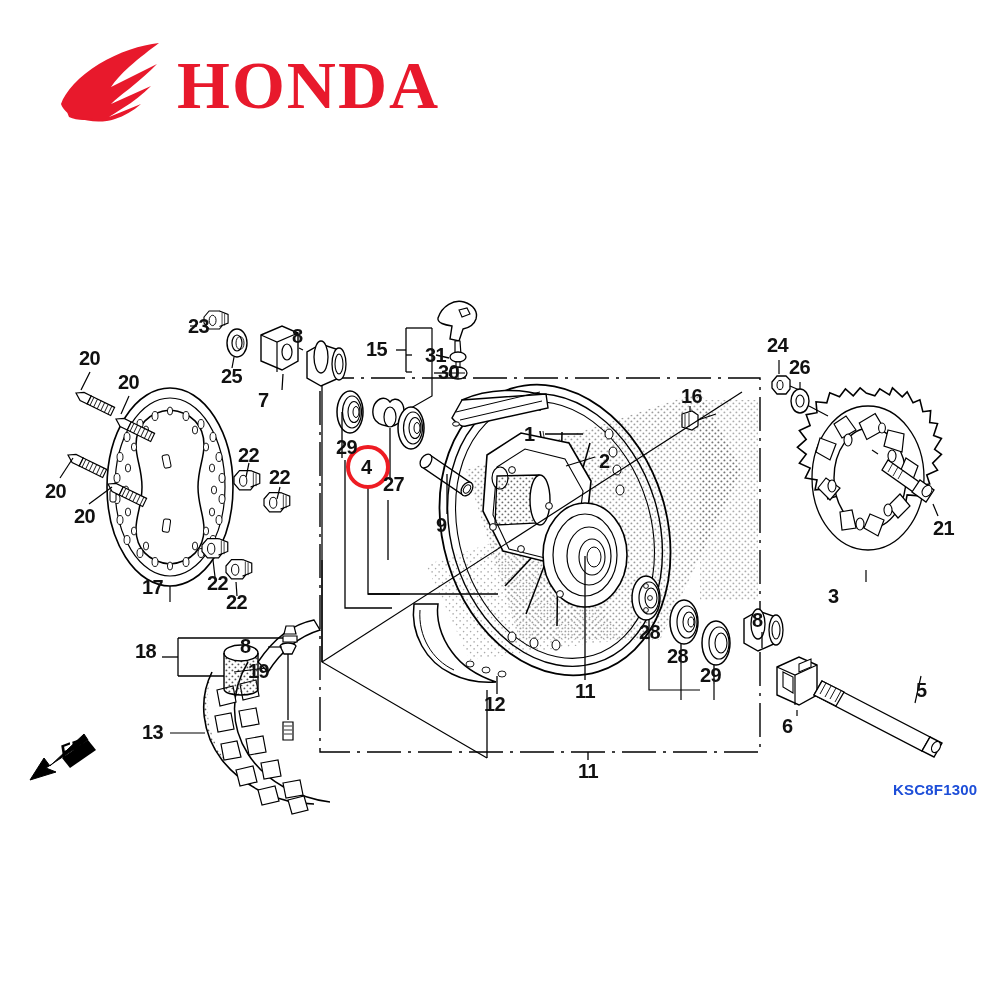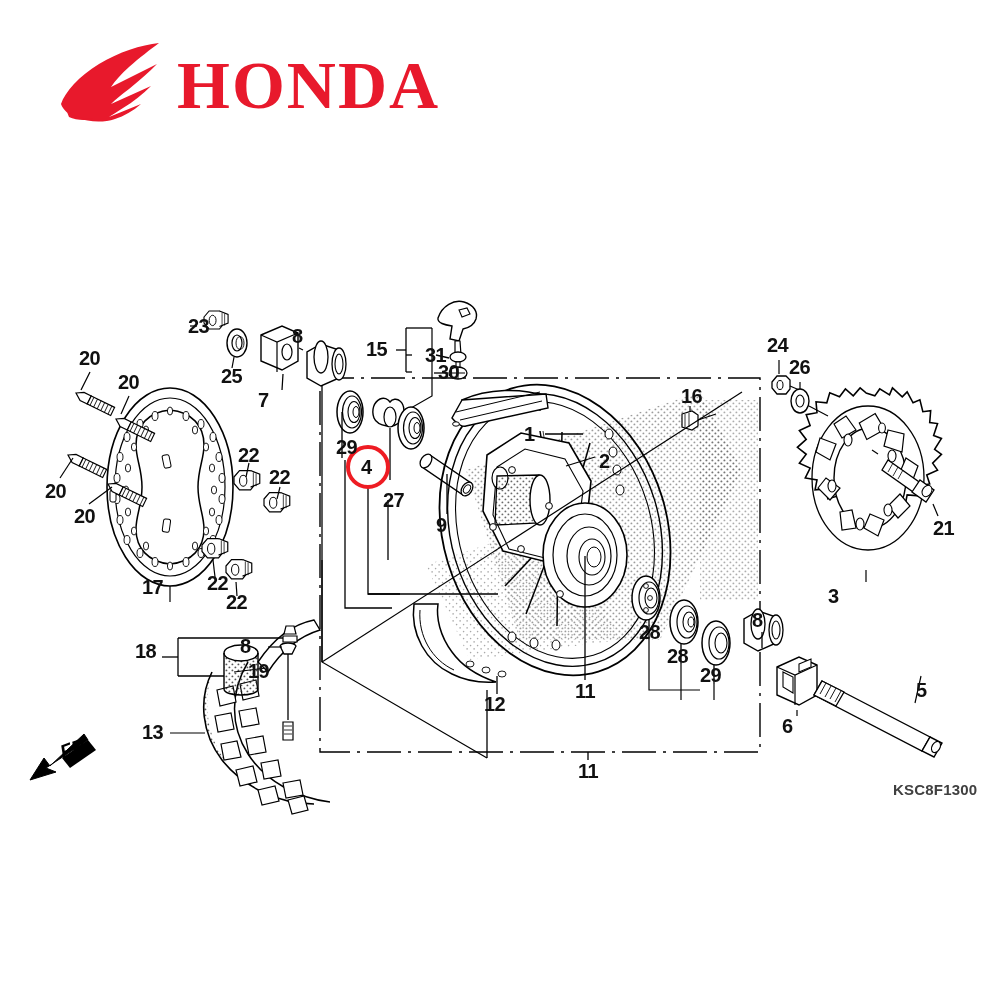--- a/index.html
+++ b/index.html
@@ -4,21 +4,21 @@
 <style>
   html,body{margin:0;padding:0;background:#ffffff;}
   body{width:1000px;height:1000px;overflow:hidden;
        font-family:"Liberation Sans",sans-serif;color:#000;}
   #stage{position:relative;width:1000px;height:1000px;background:#fff;}
   #logo{position:absolute;left:55px;top:42px;width:480px;height:80px;}
   #diagram{position:absolute;left:0;top:0;width:1000px;height:1000px;}
   .callout{position:absolute;font-family:"Liberation Sans",sans-serif;
            font-size:20px;font-weight:700;color:#111;line-height:1;
            letter-spacing:-0.5px;white-space:nowrap;}
-  .partcode{position:absolute;font-size:15px;font-weight:700;color:#404040;
+  .partcode{position:absolute;font-size:15px;font-weight:700;color:#1d4ed8;
             letter-spacing:0.2px;white-space:nowrap;}
   .frtext{position:absolute;font-size:19px;font-weight:700;font-style:italic;
           color:#000;white-space:nowrap;}
 </style>
 </head>
 <body>
 
 <div id="stage">
 
   <svg id="logo" viewBox="0 0 480 80">
@@ -514,21 +514,21 @@
   <div class="callout" style="left:74px;  top:506px;">20</div>
   <div class="callout" style="left:933px;  top:518px;">21</div>
   <div class="callout" style="left:238px; top:445px;">22</div>
   <div class="callout" style="left:269px; top:467px;">22</div>
   <div class="callout" style="left:207px; top:573px;">22</div>
   <div class="callout" style="left:226px; top:592px;">22</div>
   <div class="callout" style="left:175px;  top:316px;margin-left:13px;">23</div>
   <div class="callout" style="left:767px;  top:335px;">24</div>
   <div class="callout" style="left:221px;  top:366px;">25</div>
   <div class="callout" style="left:789px;  top:357px;text-align:center;">26</div>
-  <div class="callout" style="left:383px;  top:474px;margin-top:16px;">27</div>
+  <div class="callout" style="left:383px;  top:474px;">27</div>
   <div class="callout" style="left:639px; top:622px;">28</div>
   <div class="callout" style="left:667px; top:646px;">28</div>
   <div class="callout" style="left:336px; top:437px;">29</div>
   <div class="callout" style="left:700px; top:665px;">29</div>
   <div class="callout" style="left:438px;  top:362px;">30</div>
   <div class="callout" style="left:419px;  top:345px;margin-left:6px;">31</div>
 
   <div class="frtext" style="left:60px; top:737px; transform:rotate(-20deg);">FR.</div>
 
   <div class="partcode" style="left:893px; top:781px;">KSC8F1300</div>

